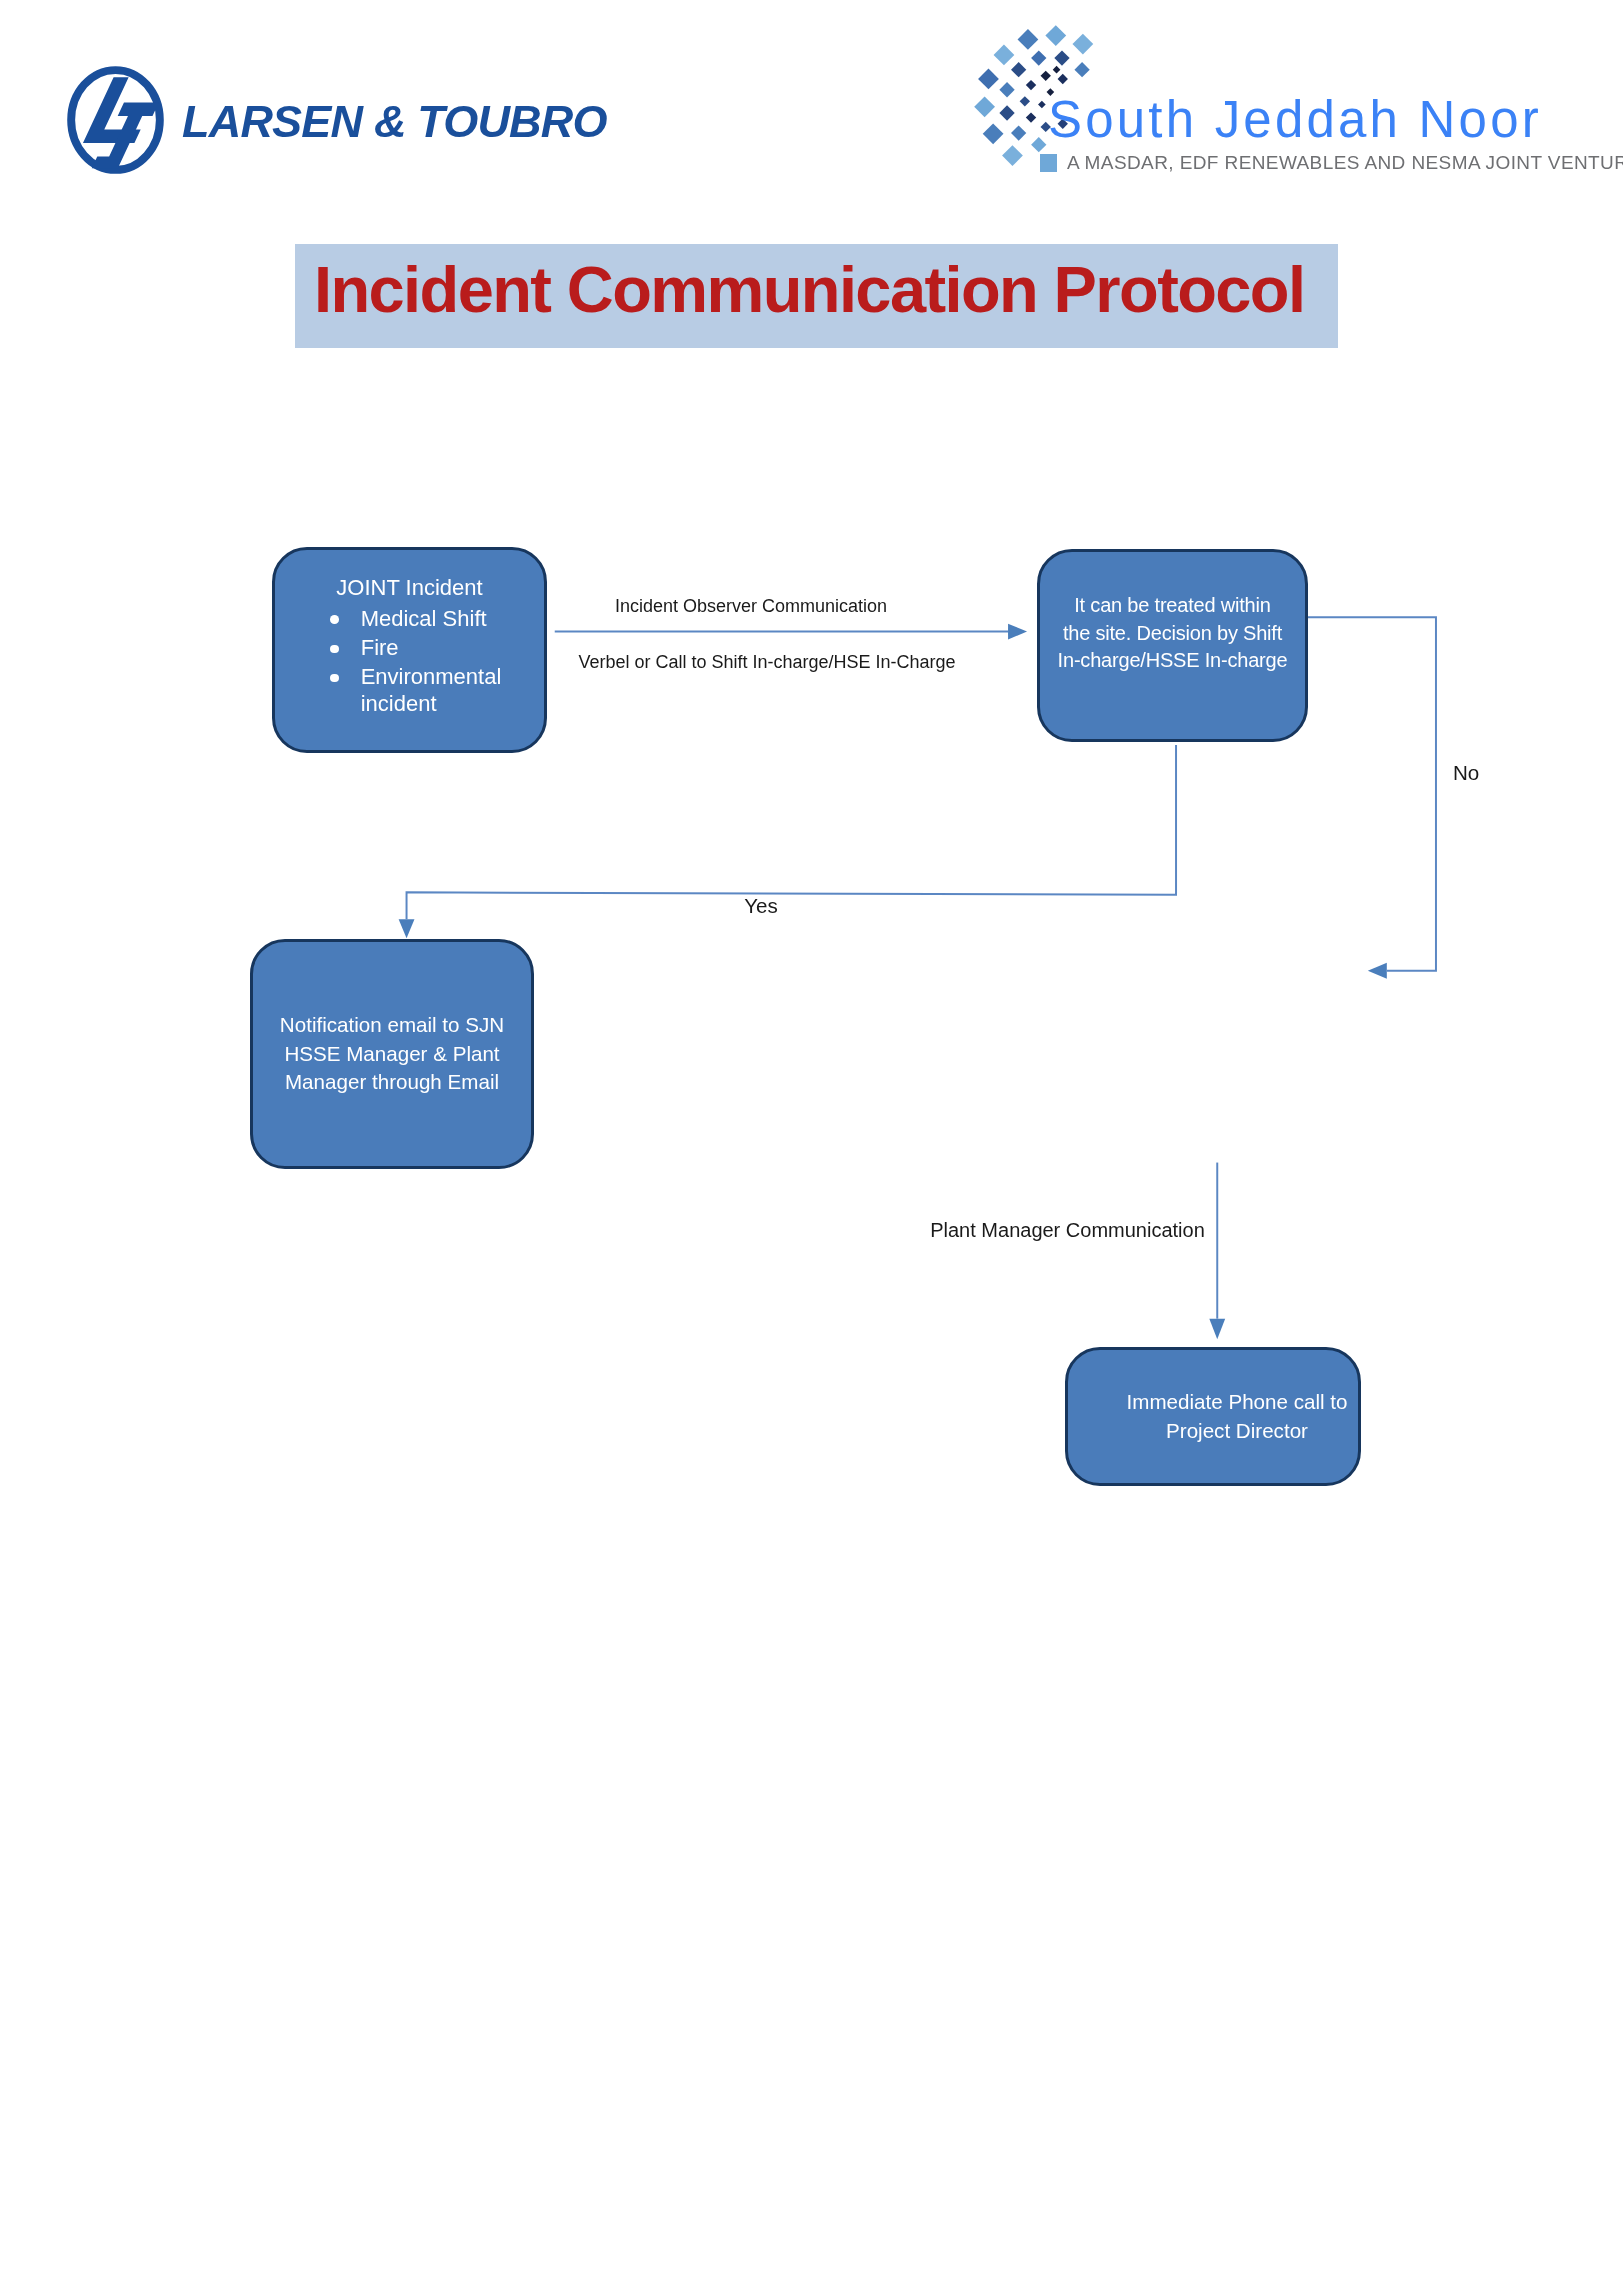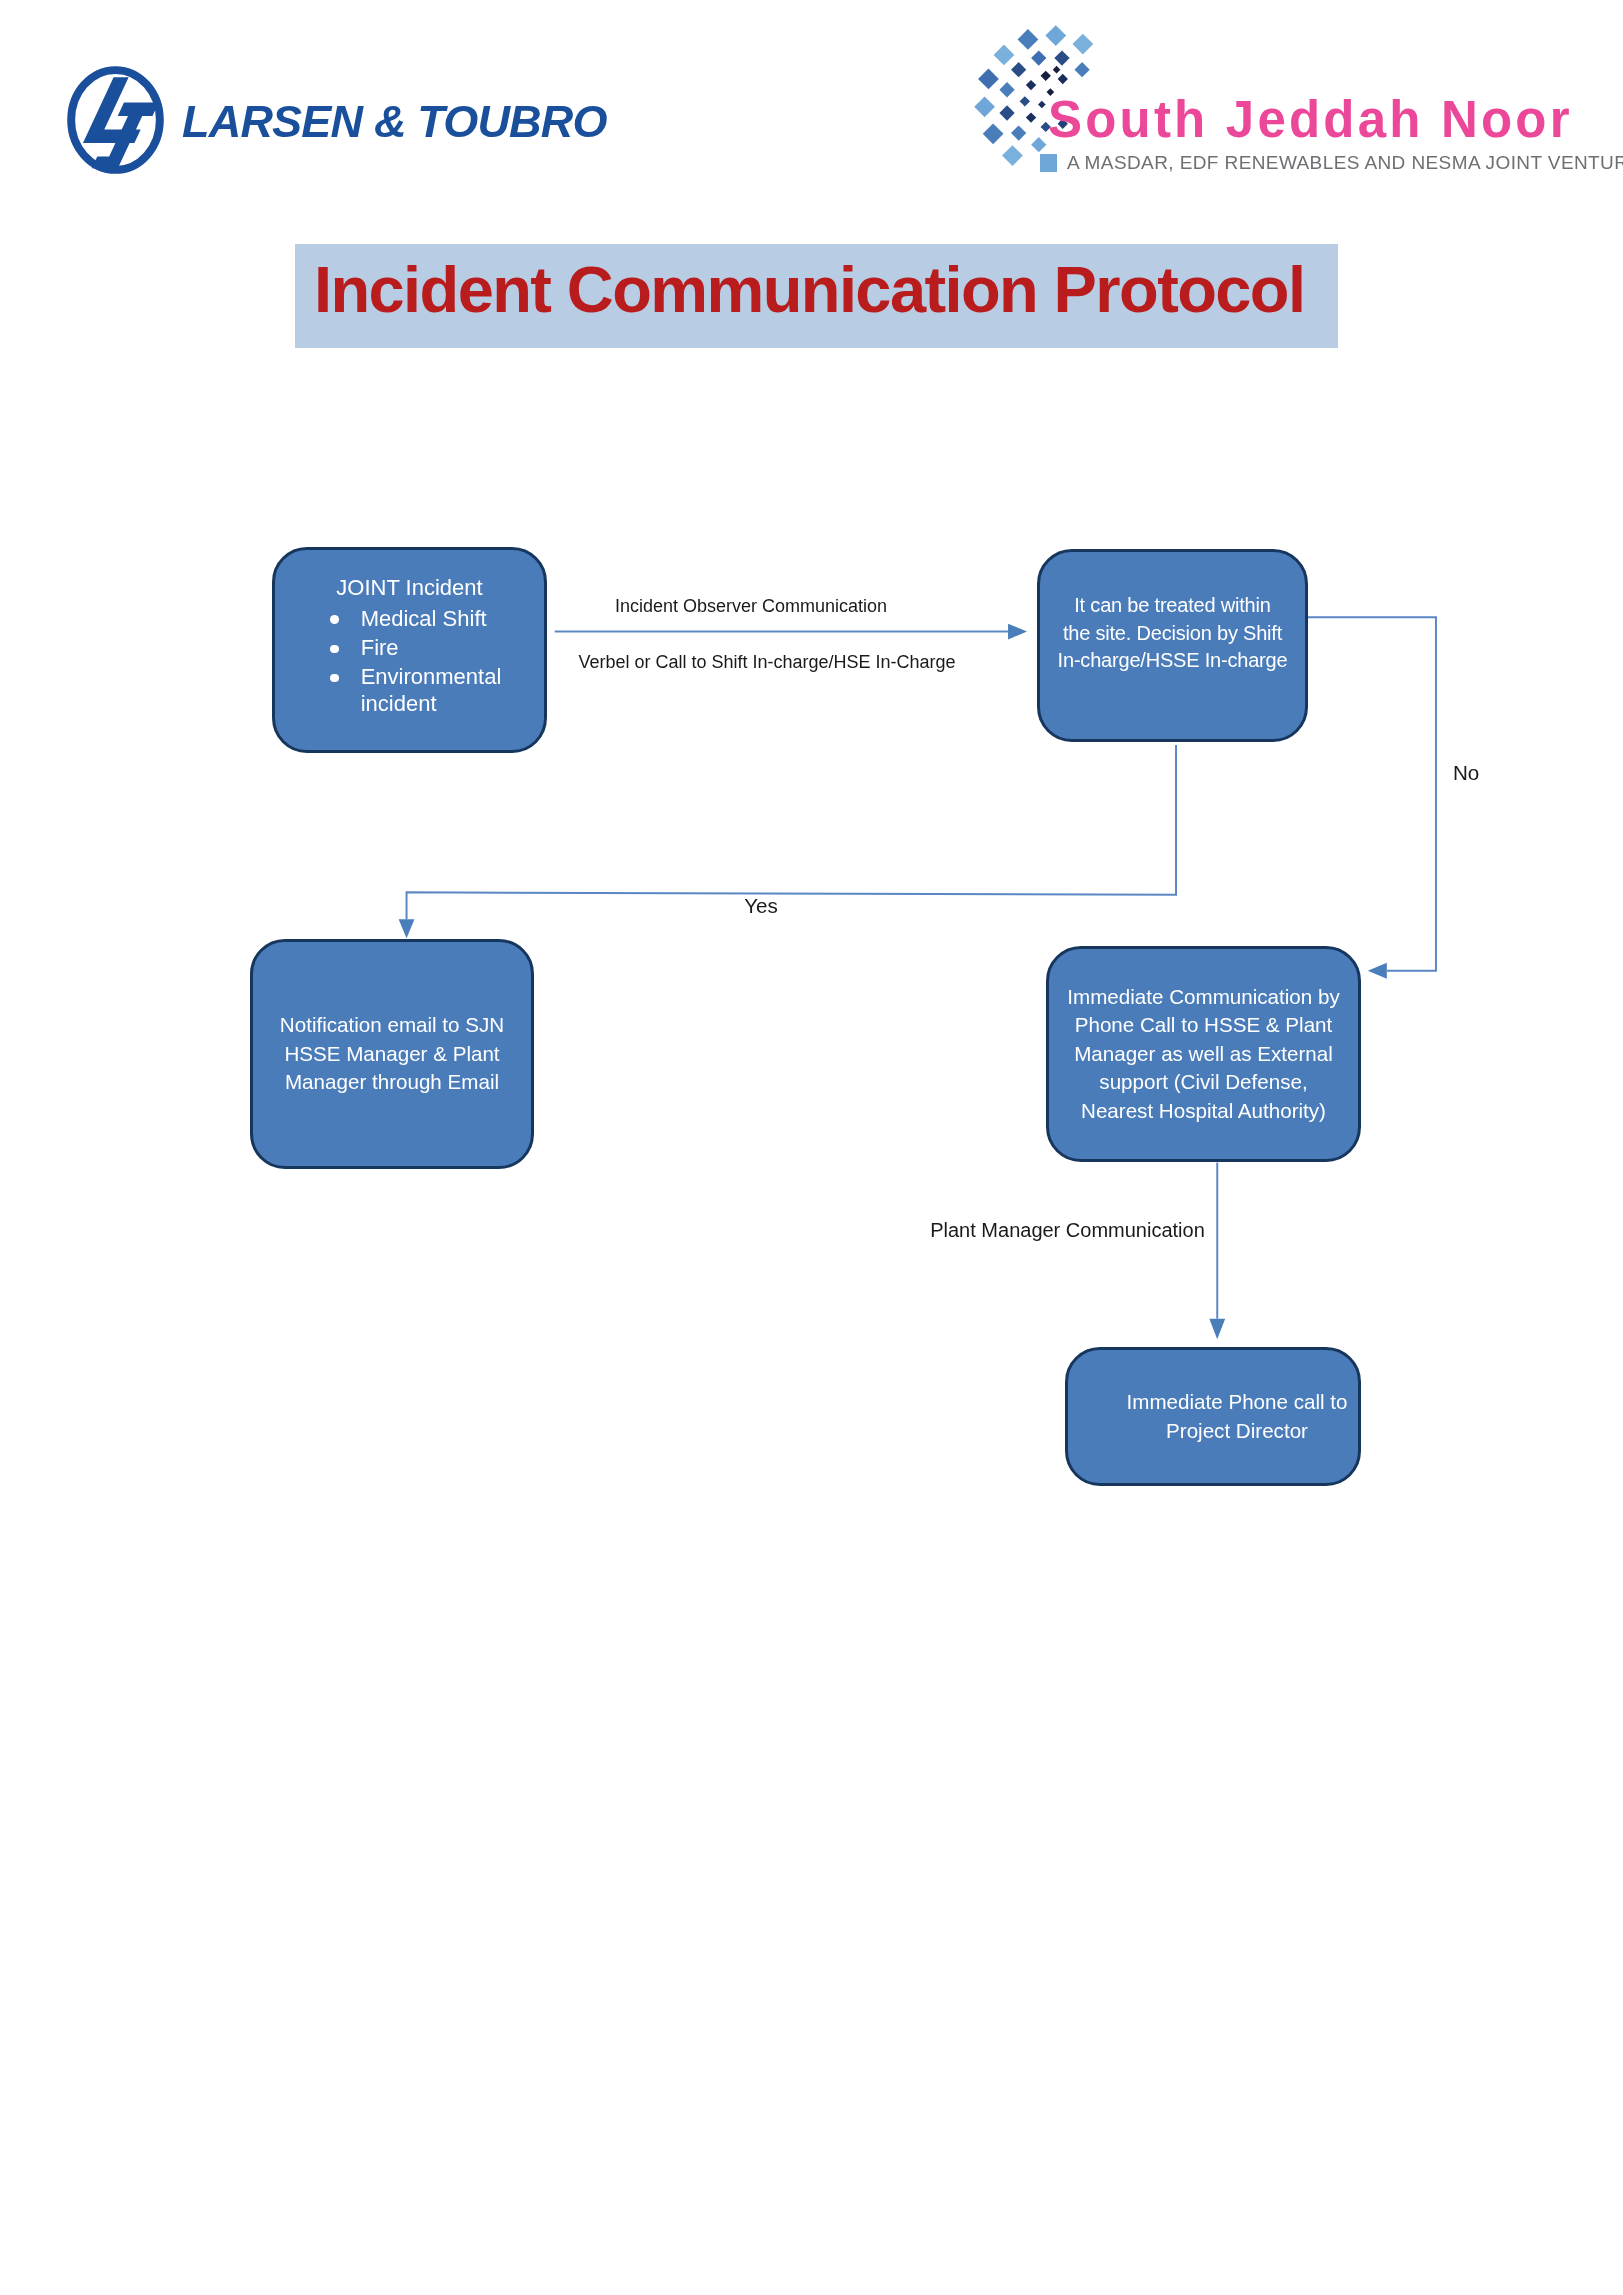--- a/index.html
+++ b/index.html
@@ -15,21 +15,21 @@
   .lt-emblem{position:absolute;left:0;top:0;}
   .lt-wordmark{
     position:absolute;left:119px;top:33px;
     font-size:45px;font-weight:bold;font-style:italic;
     letter-spacing:-0.8px;color:#1a4f9b;white-space:nowrap;
   }
   .sjn-logo{position:absolute;left:973px;top:20px;width:602px;height:159px;}
   .sjn-spiral{position:absolute;left:0;top:0;}
   .sjn-wordmark{
     position:absolute;left:75px;top:70px;
-    font-size:51px;font-weight:bold;color:#ec4899;
+    font-size:51px;font-weight:normal;color:#3b82f6;
     letter-spacing:3.2px;white-space:nowrap;
   }
   .sjn-tagline-row{
     position:absolute;left:67px;top:132px;
     display:flex;align-items:center;gap:9.5px;
   }
   .sjn-tagline-bullet{width:17.4px;height:17.4px;background:#6fa8d8;}
   .sjn-tagline{
     font-size:19px;color:#6e6f72;letter-spacing:0.4px;white-space:nowrap;
   }
@@ -186,27 +186,20 @@
 the site. Decision by Shift
 In-charge/HSSE In-charge</div>
   </div>
 
   <div class="flow-box" id="box-notification">
     <div class="box-text">Notification email to SJN
 HSSE Manager &amp; Plant
 Manager through Email</div>
   </div>
 
-  <div class="flow-box" id="box-external">
-    <div class="box-text">Immediate Communication by
-Phone Call to HSSE &amp; Plant
-Manager as well as External
-support (Civil Defense,
-Nearest Hospital Authority)</div>
-  </div>
 
   <div class="flow-box" id="box-director">
     <div class="box-text">Immediate Phone call to
 Project Director</div>
   </div>
 
   <div class="flow-label" id="label-observer-top">Incident Observer Communication</div>
   <div class="flow-label" id="label-observer-bottom">Verbel or Call to Shift In-charge/HSE In-Charge</div>
   <div class="flow-label" id="label-yes">Yes</div>
   <div class="flow-label" id="label-no">No</div>

